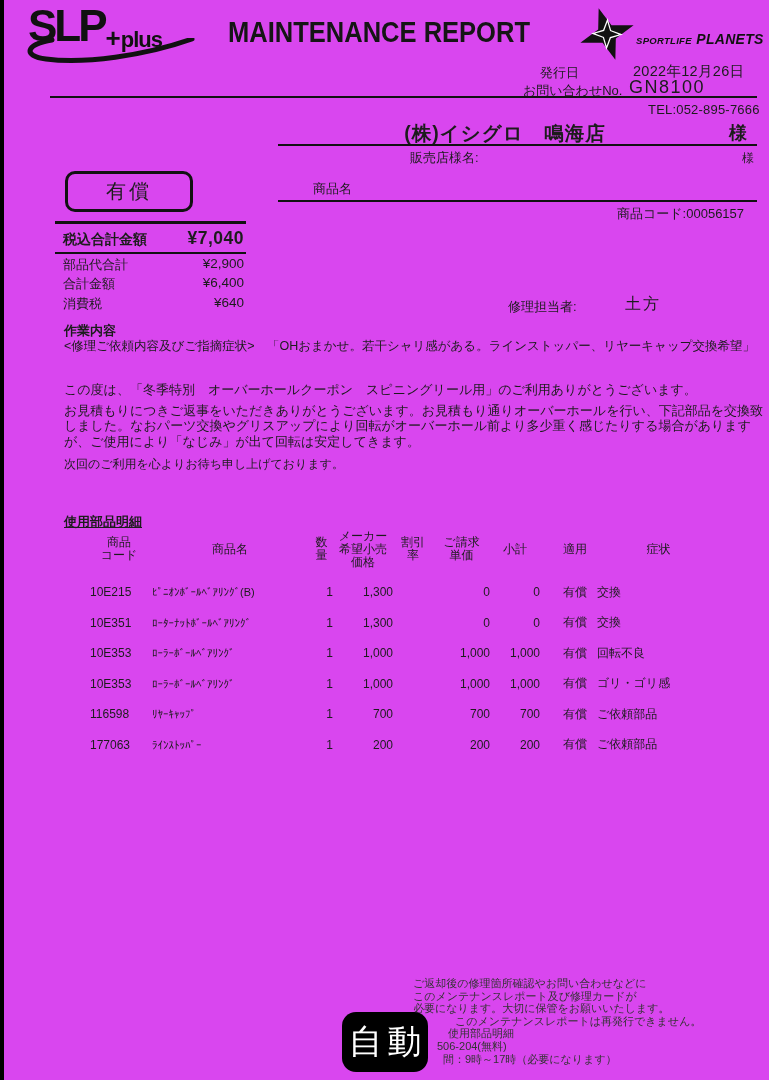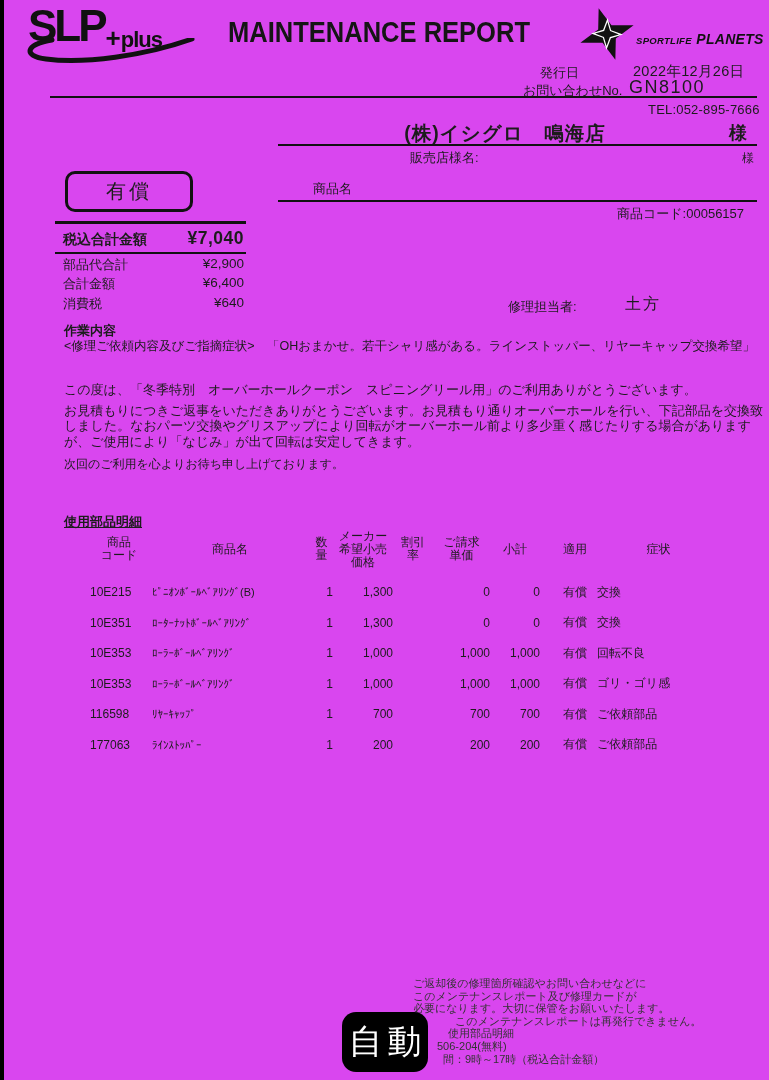--- a/index.html
+++ b/index.html
@@ -270,18 +270,18 @@
     </div>
   </div>
 
   <div class="abs footer-block">
     <div>ご返却後の修理箇所確認やお問い合わせなどに</div>
     <div>このメンテナンスレポート及び修理カードが</div>
     <div>必要になります。大切に保管をお願いいたします。</div>
     <div class="fl4">このメンテナンスレポートは再発行できません。</div>
     <div class="fl5">使用部品明細</div>
     <div class="fl6">506-204(無料)</div>
-    <div class="fl7">間：9時～17時（税込合計金額）</div>
+    <div class="fl7">間：9時～17時（必要になります）</div>
   </div>
 
   <div class="abs auto-button">自動</div>
 
 </div>
 
 </body></html>

